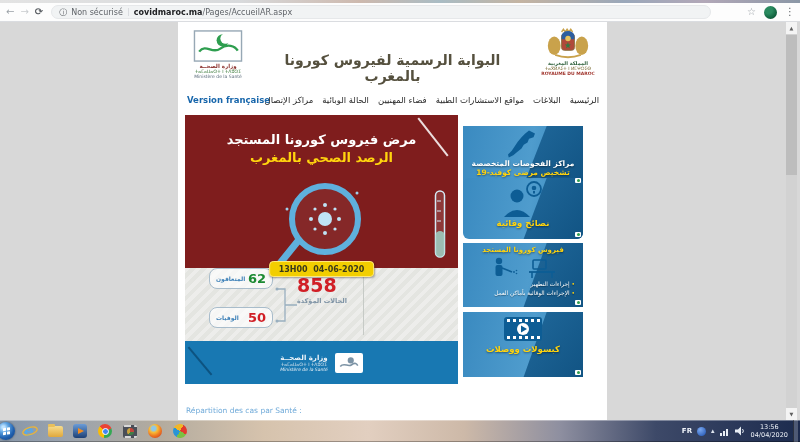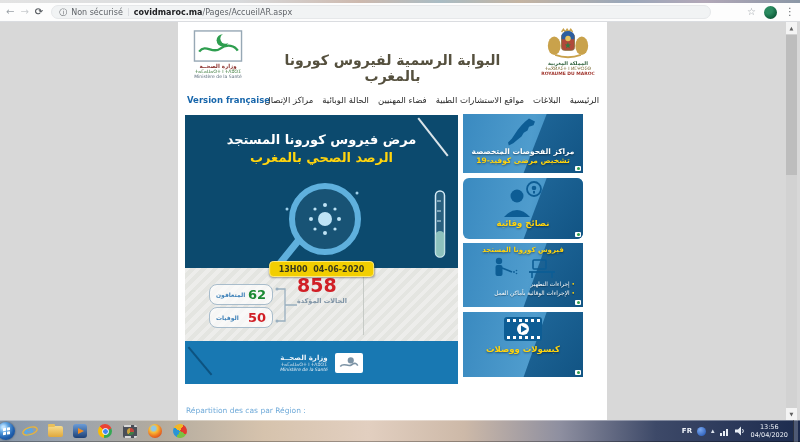--- a/index.html
+++ b/index.html
@@ -41,30 +41,30 @@
   .emb-tif{font-size:4.5px;color:#7a6a32;}
   .emb-fr{font-size:4.5px;color:#a0342c;font-weight:bold;}
 
   
   .lang{position:absolute;left:9px;top:73px;font-size:8.5px;font-weight:bold;color:#1766ab;cursor:pointer;text-decoration:none;}
   .menu{position:absolute;right:8px;top:73px;direction:rtl;display:flex;gap:9px;font-size:8.5px;color:#2b2b2b;}
   .menu span{cursor:pointer;white-space:nowrap;}
 
   
   .banner{position:absolute;left:7px;top:93px;width:273px;height:269px;}
-  .bblue{position:relative;width:273px;height:153px;background:#0c4a6e;overflow:hidden;}
+  .bblue{position:relative;width:273px;height:153px;background:#7f1d1d;overflow:hidden;}
   .bblue .deco{position:absolute;right:24px;top:-2px;width:2px;height:48px;background:rgba(255,255,255,.85);transform:rotate(-38deg);}
   .bl1{position:absolute;top:17px;left:0;right:0;text-align:center;font-size:13px;font-weight:bold;color:#fff;direction:rtl;}
   .bl2{position:absolute;top:35px;left:0;right:0;text-align:center;font-size:13px;font-weight:bold;color:#ffd40e;direction:rtl;}
   .mag{position:absolute;left:80px;top:64px;}
   .tube{position:absolute;right:8px;top:74px;}
   .badge{position:absolute;left:50%;top:146px;transform:translateX(-50%);z-index:3;background:#f2ce00;border:1px solid #ffe97a;border-radius:4px;padding:2.5px 9px;font-size:8px;font-weight:bold;color:#3a3a1a;white-space:pre;box-shadow:0 1px 2px rgba(0,0,0,.35);}
   .stats{position:relative;width:273px;height:73px;background:repeating-linear-gradient(135deg,#ededeb 0 4px,#e4e5e1 4px 8px);}
   .pill{position:absolute;left:24px;width:64px;height:21px;border:1px solid #a8bccb;border-radius:8px;background:rgba(255,255,255,.65);display:flex;align-items:center;justify-content:space-between;padding:0 6px;direction:ltr;}
-  .pill.rec{top:16px;}
+  .pill.rec{top:0;}
   .pill.dth{top:39px;}
   .plabel{font-size:6px;color:#3d80b8;font-weight:bold;}
   .pnum{font-size:13px;font-weight:bold;}
   .green{color:#1c8a33;}
   .red{color:#d11f26;}
   .bracket{position:absolute;left:90px;top:10px;}
   .conf{position:absolute;left:112px;top:7px;width:60px;text-align:left;}
   .conf .num,.excl .num{font-size:19px;font-weight:bold;line-height:20px;}
   .slabel{font-size:6.5px;color:#7e93a5;font-weight:bold;margin-top:3px;direction:rtl;line-height:7.5px;}
   .vdiv{position:absolute;left:178px;top:6px;width:1px;height:61px;background:#c6cac6;}
@@ -77,21 +77,21 @@
   .f-tif{font-size:4.5px;color:#cfe0ec;}
   .f-fr{font-size:4.5px;font-style:italic;color:#e6eef5;}
   .fbox{width:28px;height:20px;background:#fff;border-radius:2px;display:flex;align-items:center;justify-content:center;}
 
   
   .card{position:absolute;left:285px;width:120px;background:linear-gradient(100deg,#3a8ac0 0%,#4f9ccd 55%,#2f7fb5 100%);overflow:hidden;cursor:pointer;}
   .card::after{content:"";position:absolute;top:0;right:0;bottom:0;width:55%;background:linear-gradient(135deg,#1b6396 0%,#0e4f7e 100%);clip-path:polygon(45% 0,100% 0,100% 100%,10% 100%);opacity:.9;}
   .card>*{position:relative;z-index:2;}
   .card .cmark{position:absolute;z-index:2;bottom:2px;right:2px;width:6px;height:5px;background:#fff;border-radius:1px;}
   .card .cmark i{display:block;width:3px;height:3px;margin:1px auto 0;background:#2e9e4f;border-radius:50%;}
-  .c1{top:92px;height:59px;}
+  .c1{top:104px;height:59px;}
   .c2{top:156px;height:61px;border-radius:6px;}
   .c3{top:221px;height:64px;}
   .c4{top:290px;height:65px;}
   .card svg{display:block;margin:3px auto 0;}
   .cl1{text-align:center;font-size:7.5px;font-weight:bold;color:#fff;direction:rtl;text-shadow:0 1px 2px rgba(0,0,0,.45);line-height:9px;}
   .cl2{text-align:center;font-size:7.5px;font-weight:bold;color:#ffd40e;direction:rtl;text-shadow:0 1px 2px rgba(0,0,0,.45);line-height:9px;}
   .c2 .cl2,.c4 .cl2{font-size:8.5px;margin-top:2px;}
   .c3 .ctitle{text-align:center;font-size:7px;font-weight:bold;color:#ffd40e;direction:rtl;margin-top:3px;text-shadow:0 1px 2px rgba(0,0,0,.45);}
   .bullets{direction:rtl;padding:1px 8px 0 4px;}
   .bullet-line{font-size:5.8px;color:#fff;line-height:8.5px;text-shadow:0 1px 1px rgba(0,0,0,.4);white-space:nowrap;}
@@ -339,21 +339,21 @@
           </g>
           <circle cx="21" cy="14" r="6" fill="#fff"></circle>
           <polygon points="19,10.5 25,14 19,17.5" fill="#0d5d95"></polygon>
         </svg>
         <div class="cl2">كبسولات ووصلات</div>
         <div class="cmark">
             <i></i>
           </div>
       </div>
 
-      <div class="repartition">Répartition des cas par Région :</div>
+      <div class="repartition">Répartition des cas par Santé :</div>
     </div>
 
     <div class="scrollbar">
       <div class="sb-btn up">▲</div>
       <div class="sb-thumb"></div>
       <div class="sb-btn down">▼</div>
     </div>
   </div>
 
   <div class="taskbar">

